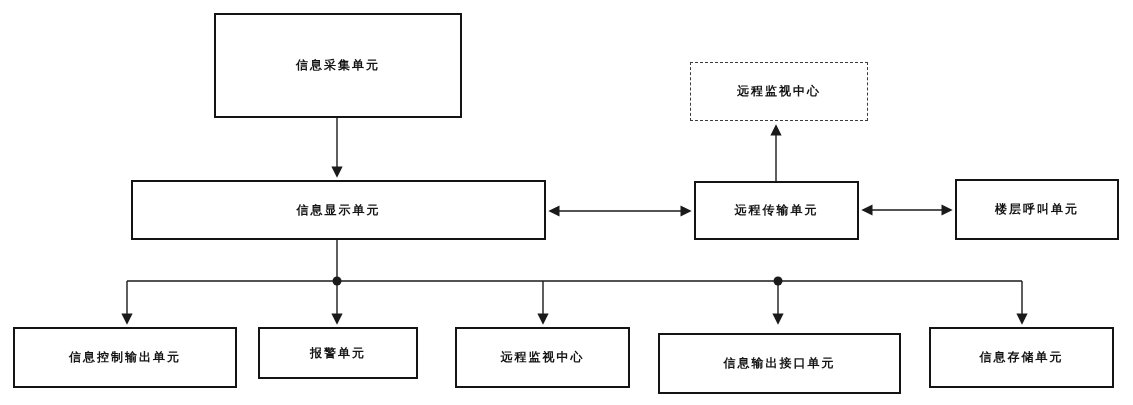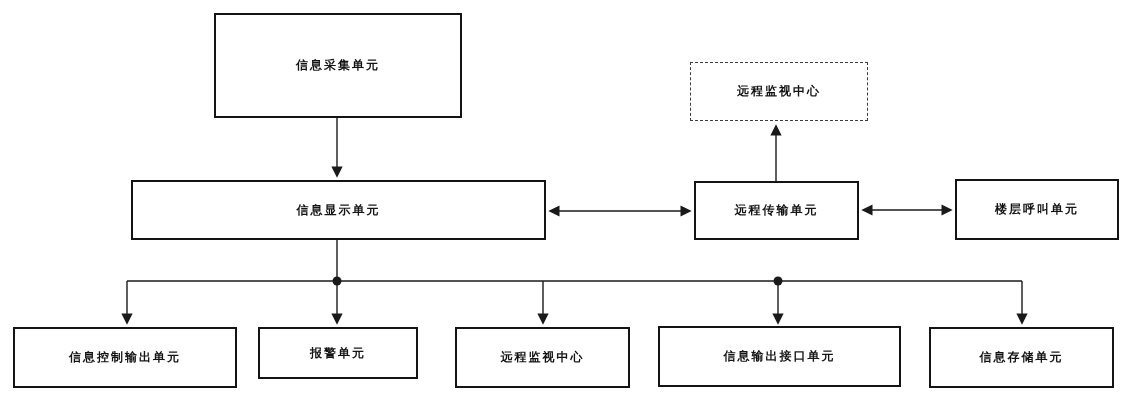--- a/index.html
+++ b/index.html
@@ -43,21 +43,21 @@
   }
   
   .n-collection   { left: 214px; top: 13px;  width: 248px; height: 105px; }
   .n-processing   { left: 131px; top: 180px; width: 415px; height: 60px;  }
   .n-monitoring   { left: 690px; top: 62px;  width: 178px; height: 59px;  }
   .n-transmission { left: 694px; top: 181px; width: 165px; height: 59px;  }
   .n-floorcall    { left: 955px; top: 179px; width: 164px; height: 61px;  }
   .n-ctrl-output  { left: 13px;  top: 327px; width: 224px; height: 61px;  }
   .n-alarm        { left: 258px; top: 327px; width: 160px; height: 52px;  }
   .n-storage      { left: 455px; top: 327px; width: 175px; height: 61px;  }
-  .n-out-iface    { left: 658px; top: 326px; width: 243px; height: 61px;  }
+  .n-out-iface    { left: 658px; top: 333px; width: 243px; height: 61px;  }
   .n-display      { left: 929px; top: 327px; width: 185px; height: 61px;  }
 </style>
 </head>
 <body>
 
 <div class="canvas">
 
   <svg class="wires" viewBox="0 0 1133 405" xmlns="http://www.w3.org/2000/svg">
     <defs>
       <marker id="arr" viewBox="0 0 10 10" refX="8.5" refY="5" markerWidth="8" markerHeight="8" orient="auto-start-reverse">

